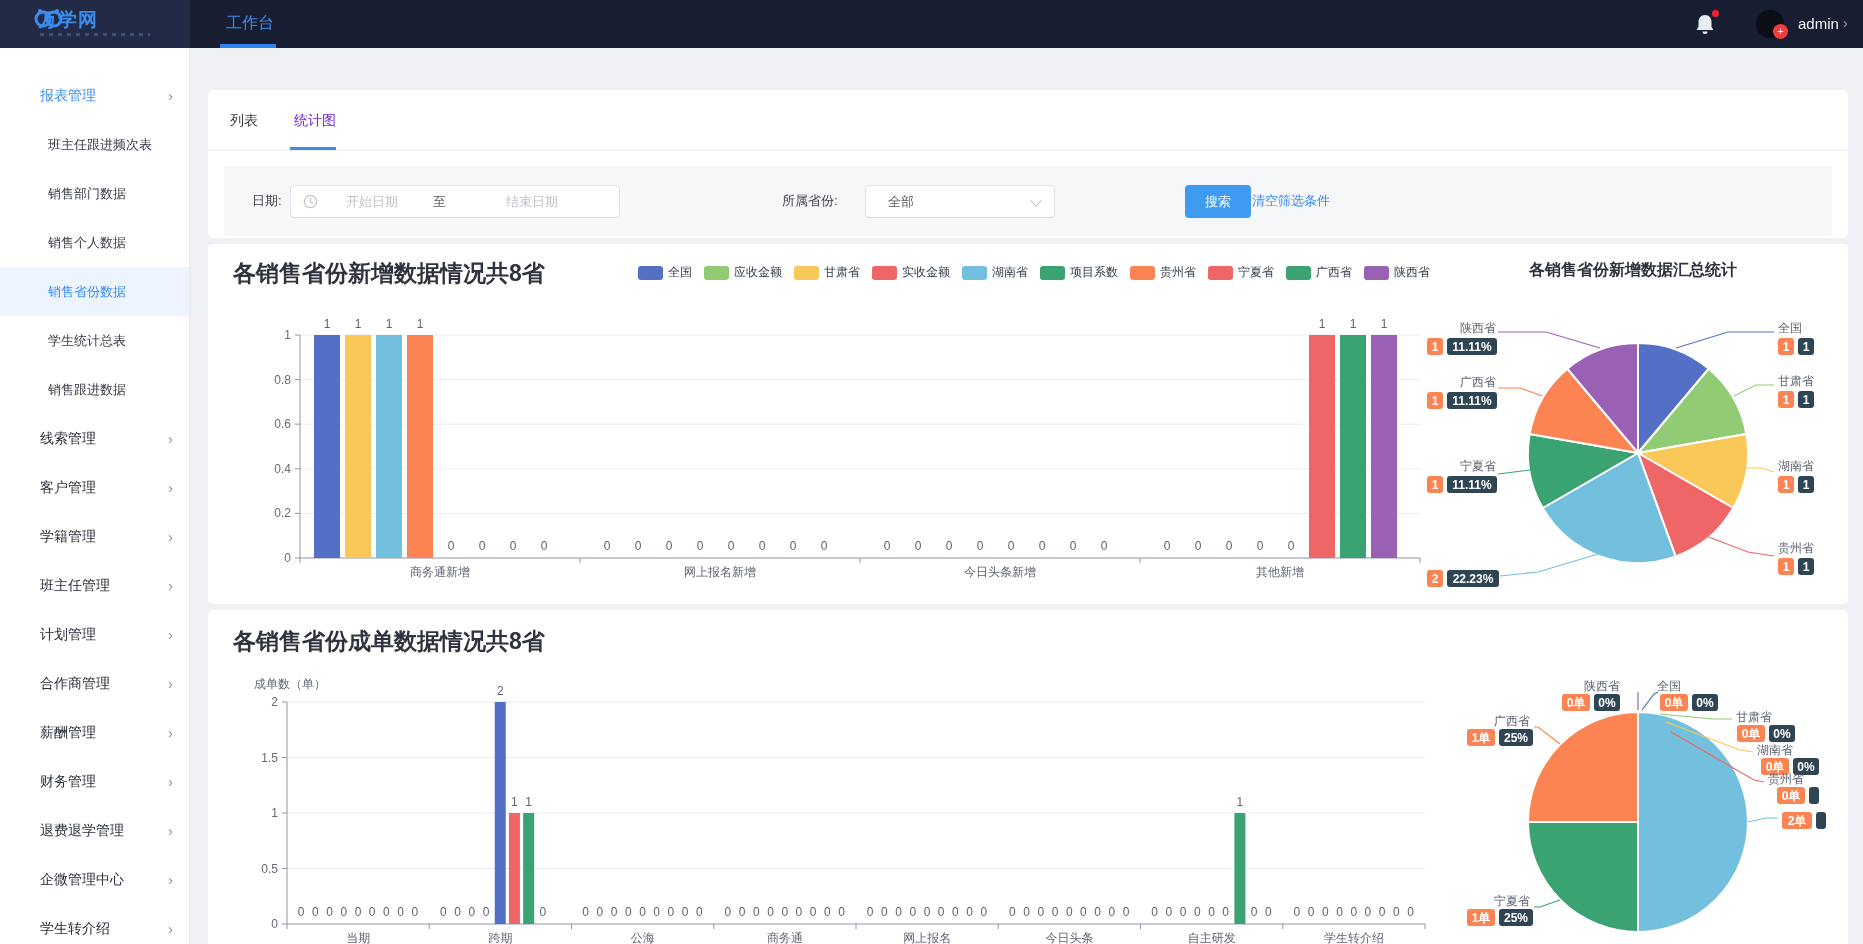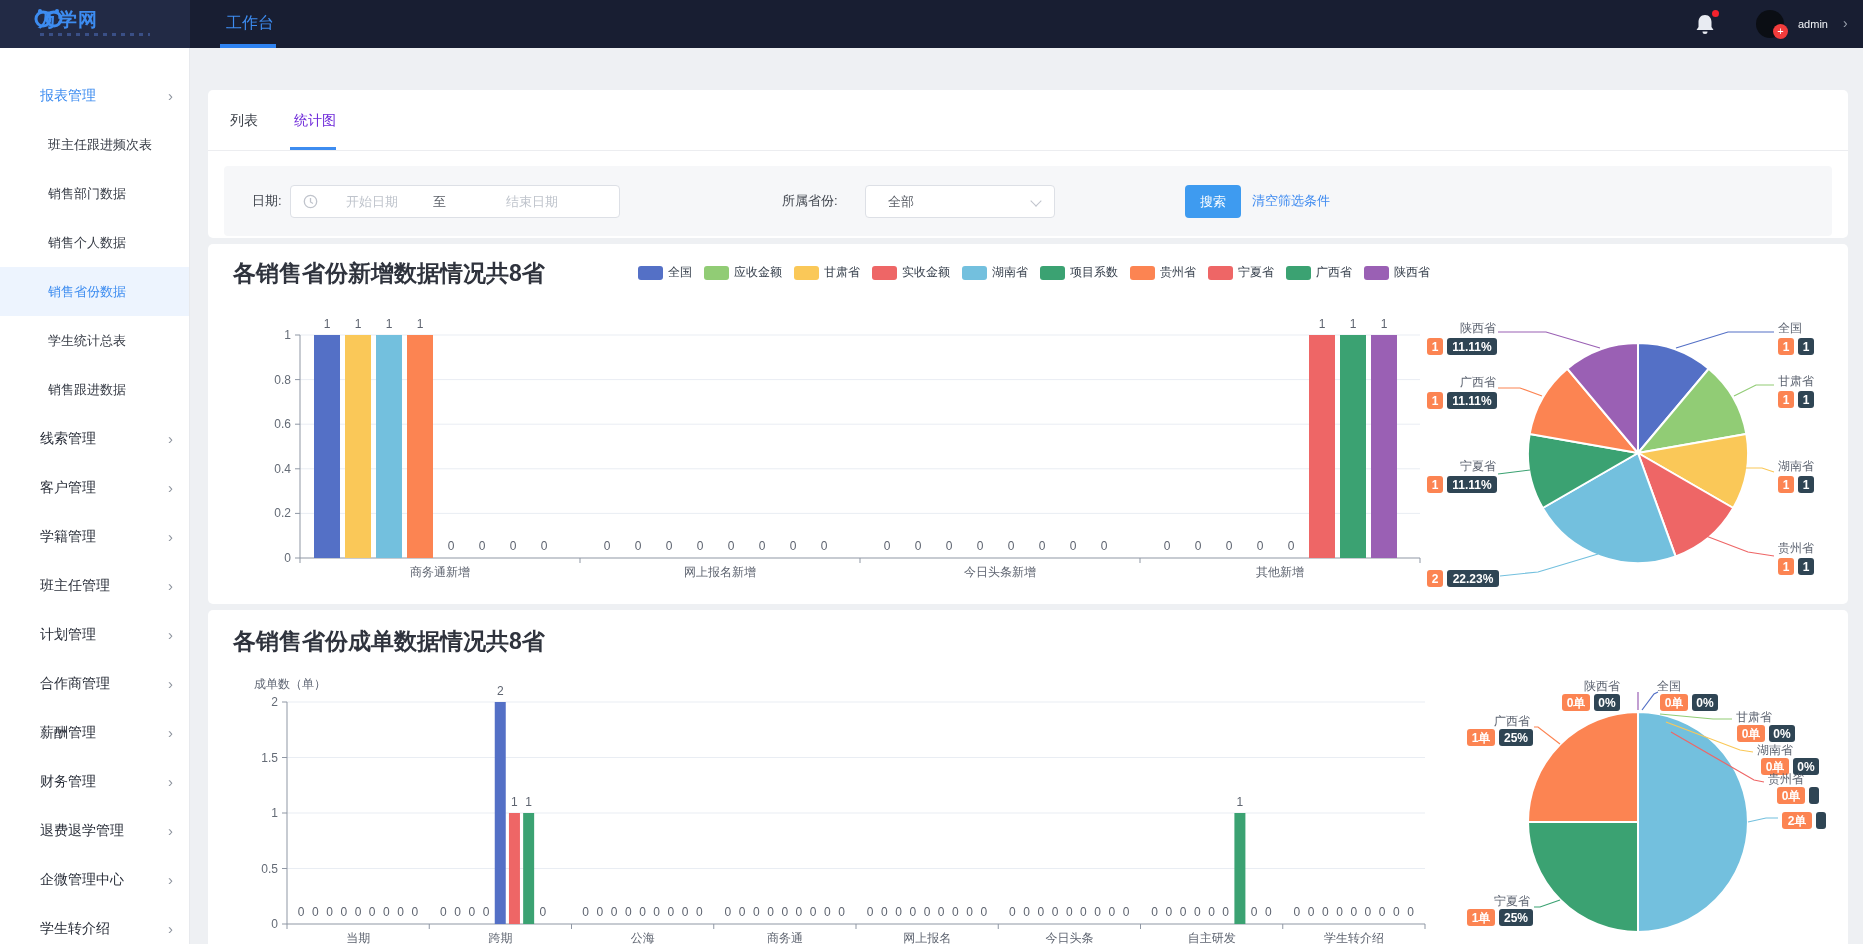--- a/index.html
+++ b/index.html
@@ -13,21 +13,21 @@
   #logo-mark { display:inline-block; vertical-align:middle; }
   #logo-text { display:inline-block; vertical-align:middle; color:#3d8cf0; font-size:19px; font-weight:bold; letter-spacing:1px; margin-left:4px; }
   #logo-sub { position:absolute; left:40px; top:33px; width:110px; height:3px;
     background:repeating-linear-gradient(90deg,#3a4f86 0 4px,transparent 4px 9px); }
   #nav-workbench { position:absolute; left:218px; top:0; height:48px; line-height:46px; color:#3d8cf0; font-size:16px; padding:0 8px; }
   #nav-underline { position:absolute; left:220px; bottom:0; width:56px; height:4px; background:#2e82f0; }
   #bell-wrap { position:absolute; left:1694px; top:12px; width:26px; height:26px; }
   #bell-dot { position:absolute; left:18px; top:-2px; width:7px; height:7px; border-radius:50%; background:#f5222d; }
   #avatar { position:absolute; left:1756px; top:10px; width:28px; height:28px; border-radius:50%; background:#0b0e14; }
   #avatar-badge { position:absolute; left:1773px; top:24px; width:15px; height:15px; border-radius:50%; background:#f23c3c; color:#fff; font-size:11px; line-height:15px; text-align:center; }
-  #admin-name { position:absolute; left:1798px; top:0; height:36px; line-height:48px; color:#f2f4f8; font-size:11px; }
+  #admin-name { position:absolute; left:1798px; top:0; height:36px; line-height:48px; color:#f2f4f8; font-size:15px; }
   #admin-chevron { position:absolute; left:1843px; top:0; height:48px; line-height:46px; color:#9aa1ad; font-size:14px; }
 
   
   #tabbar { position:absolute; left:0; top:48px; width:1863px; height:38px; background:#fff; border-bottom:1px solid #e9ebef; }
   #tab-scroll-left { position:absolute; left:224px; top:14px; width:0; height:0;
     border-top:5px solid transparent; border-bottom:5px solid transparent; border-right:7px solid #3a404c; }
   #tabs-row { position:absolute; left:244px; top:0; height:38px; display:flex; }
   .tab-cell { height:38px; display:flex; align-items:center; justify-content:center; font-size:13px; color:#7d8593; border-right:1px solid #ebedf1; padding:0 12px; white-space:nowrap; }
   .tab-cell.first { border-left:1px solid #ebedf1; color:#4a515e; }
   .tab-cell.active { background:#e9edf2; color:#2f3542; font-weight:bold; }
@@ -59,21 +59,21 @@
   #vtab-divider { position:absolute; left:0; top:60px; width:1640px; height:1px; background:#ecedf0; }
   #filter-panel { position:absolute; left:16px; top:76px; width:1608px; height:70px; background:#f6f7f9; border-radius:4px; }
   .f-label { position:absolute; top:0; height:70px; line-height:70px; font-size:13px; color:#3f444d; }
   .f-box { position:absolute; top:19px; height:33px; background:#fff; border:1px solid #dde0e6; border-radius:4px;padding-left:25px; }
   #date-box { left:66px; width:330px; }
   .ph { color:#bfc4cc; font-size:13px; line-height:31px; position:absolute; top:0; }
   #range-sep { position:absolute; left:142px; top:0; line-height:31px; font-size:13px; color:#5b6068; }
   #province-box { left:641px; width:190px; }
   #province-value { position:absolute; left:22px; top:0; line-height:31px; font-size:13px; color:#5b6068; }
   .chev-down { position:absolute; right:14px; top:11px; width:8px; height:8px; border-right:1.5px solid #c0c4cc; border-bottom:1.5px solid #c0c4cc; transform:rotate(45deg); }
-  #search-btn { position:absolute; left:961px; top:19px; width:56px; height:33px; background:#3e9bf0; border:none; border-radius:4px; color:#fff; font-size:13px; cursor:pointer; }
+  #search-btn { position:absolute; left:961px; top:19px; width:66px; height:33px; background:#3e9bf0; border:none; border-radius:4px; color:#fff; font-size:13px; cursor:pointer; }
   #clear-link { position:absolute; left:1028px; top:0; height:70px; line-height:70px; color:#3d8af0; font-size:13px; cursor:pointer; }
   #clock-icon { position:absolute; left:12px; top:8px; }
 
   .chart-title { position:absolute; font-size:23px; font-weight:bold; color:#2f333d; }
   .pie-title { position:absolute; width:360px; text-align:center; font-size:16px; font-weight:bold; color:#2f333d; }
   #legend-row { position:absolute; left:430px; top:20px; display:flex; align-items:center; }
   .lg-item { display:flex; align-items:center; margin-right:12px; cursor:pointer; }
   .lg-swatch { width:25px; height:14px; border-radius:3px; margin-right:5px; }
   .lg-label { font-size:12px; color:#37404d; }
   .y-name { position:absolute; font-size:12px; color:#5f6674; }
@@ -350,20 +350,21 @@
         </div>
         <div class="lg-item">
           <span class="lg-swatch" style="background: rgb(59, 162, 114);"></span>
           <span class="lg-label">广西省</span>
         </div>
         <div class="lg-item">
           <span class="lg-swatch" style="background: rgb(154, 96, 180);"></span>
           <span class="lg-label">陕西省</span>
         </div>
       </div>
+    <div class="pie-title" style="left:1245px; top:16px">各销售省份新增数据汇总统计</div>
   </div>
 
   <div class="card" id="cardC">
     <svg id="svgC" width="1640" height="360">
         <line x1="79" y1="258.5" x2="1217" y2="258.5" stroke="#e9edf3" stroke-width="1"></line>
         <line x1="79" y1="203" x2="1217" y2="203" stroke="#e9edf3" stroke-width="1"></line>
         <line x1="79" y1="147.5" x2="1217" y2="147.5" stroke="#e9edf3" stroke-width="1"></line>
         <line x1="79" y1="92" x2="1217" y2="92" stroke="#e9edf3" stroke-width="1"></line>
         <line x1="79" y1="92" x2="79" y2="314" stroke="#8f97a4"></line>
         <line x1="74" y1="314" x2="79" y2="314" stroke="#8f97a4"></line>

